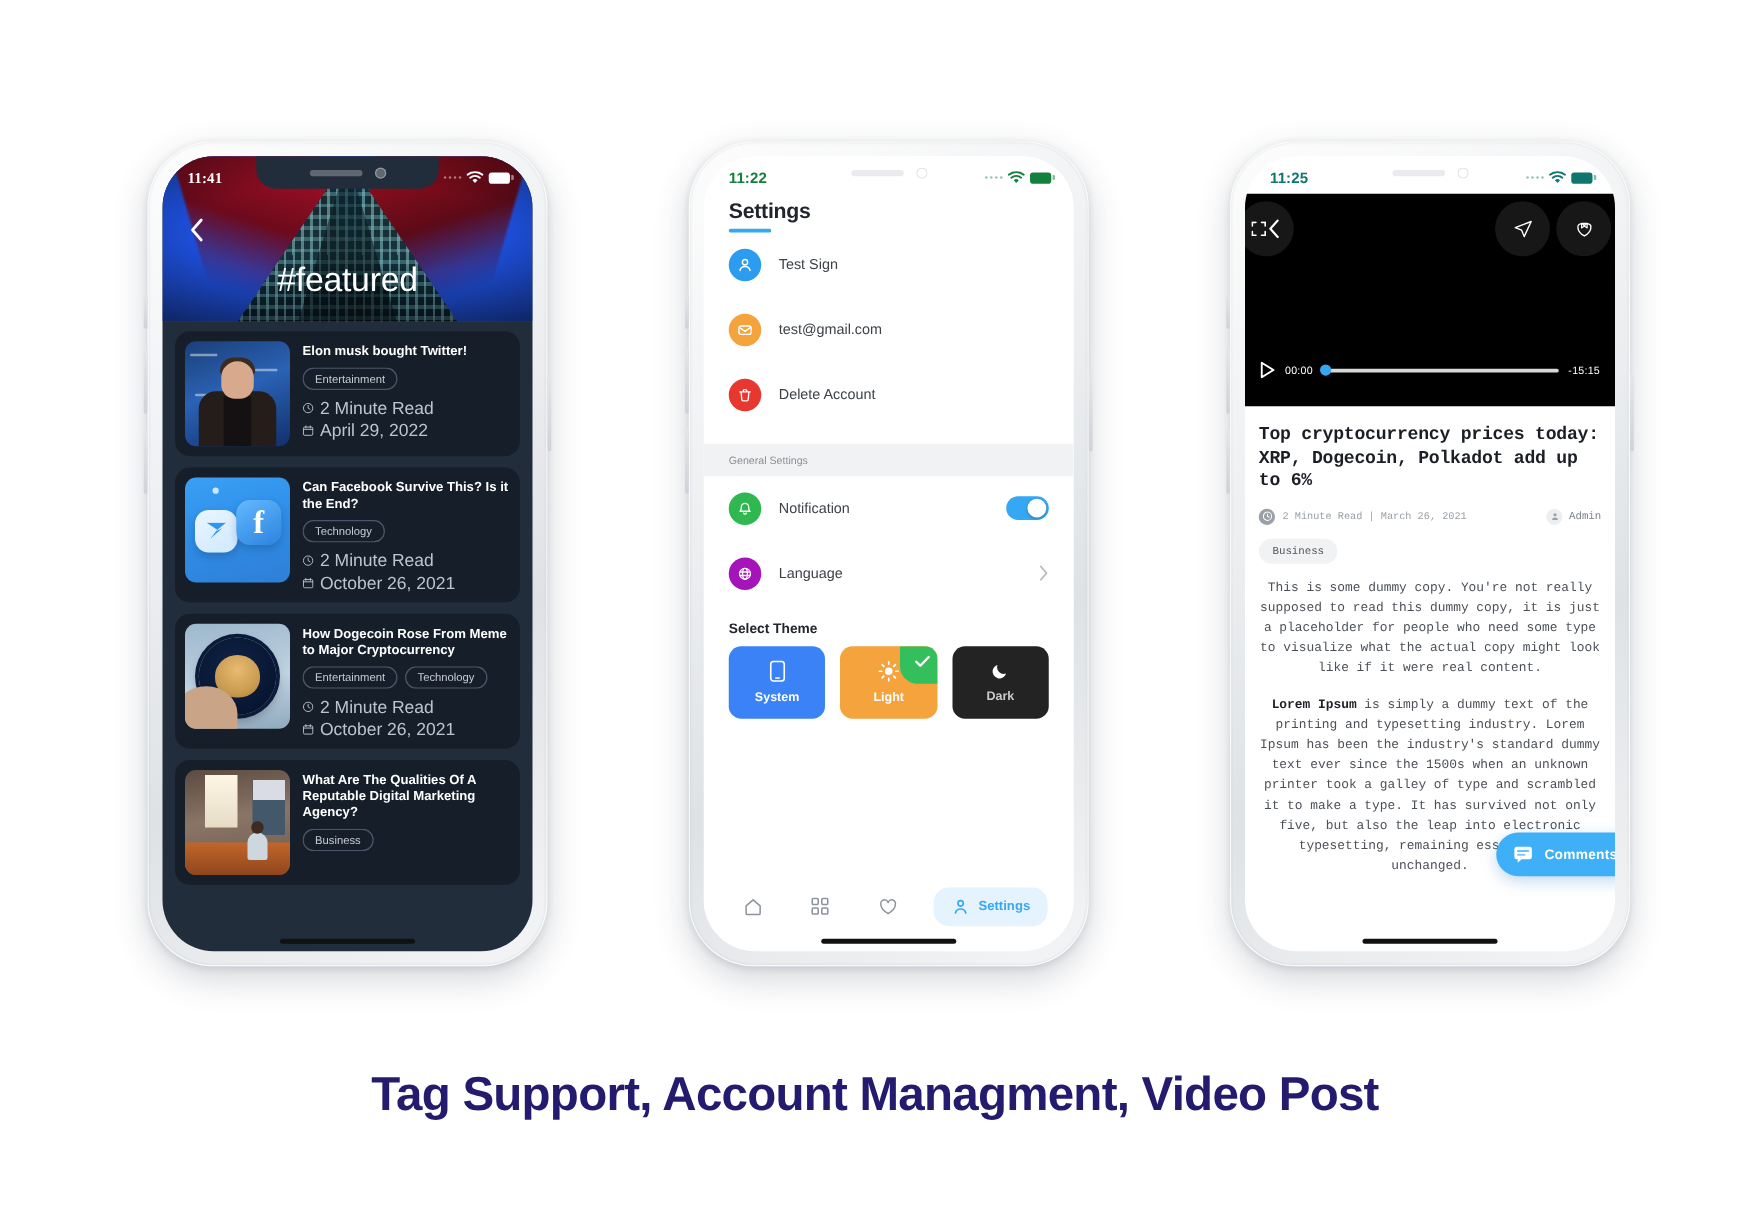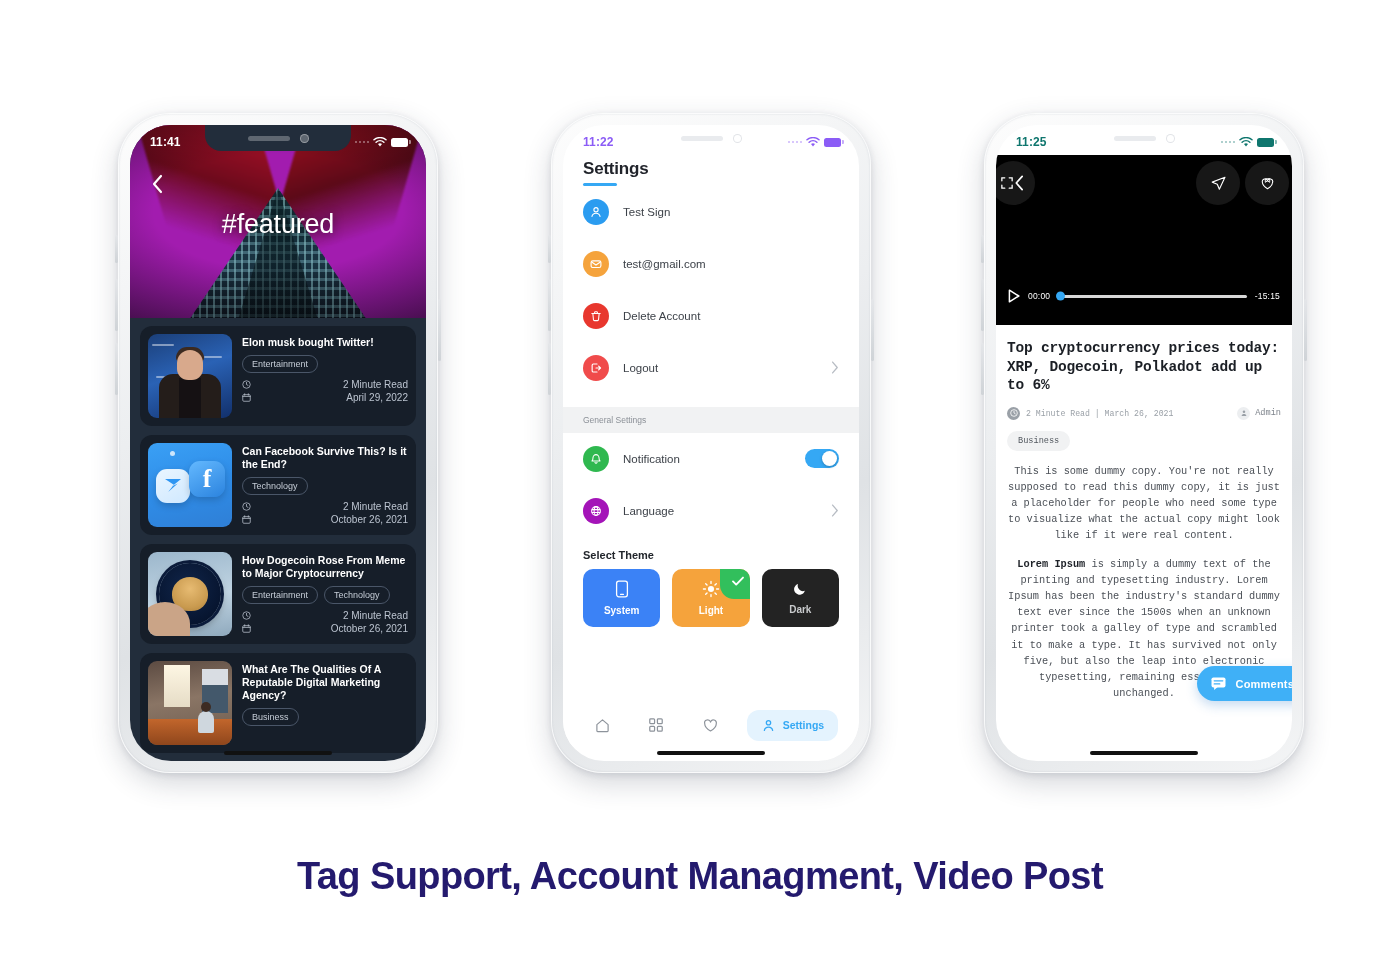--- a/index.html
+++ b/index.html
@@ -65,24 +65,24 @@
   .dots i { display:block; width:2.5px; height:2.5px; border-radius:50%; background:currentColor; opacity:.45; }
   .batt { width:17px; height:9px; border-radius:2.5px; position:relative; background:currentColor; }
   .batt::after{ content:""; position:absolute; right:-3px; top:2.5px; width:1.7px; height:4px;
                 border-radius:0 1px 1px 0; background:currentColor; opacity:.5; }
   .homebar { position:absolute; bottom:6px; left:50%; transform:translateX(-50%);
              width:108px; height:4.5px; border-radius:3px; background:#111; z-index:38; }
 
   
   #phone1 { left:118px; top:113px; }
   .p1 { background:#222d3b; color:#fff; height:100%; }
-  .p1 .statusbar { color:#fff; }
+  .p1 .statusbar { color:#fff;font-family:Liberation Serif, serif; }
   .hero {
-    position:relative; height:193px; overflow:hidden;
-    background:#a21caf;
+    position:relative; height:132px; overflow:hidden;
+    background:#1d4ed8;
   }
   .hero-art { position:absolute; inset:0; }
   .hero-art .glow-l, .hero-art .glow-r {
     position:absolute; top:-10px; width:120px; height:150px;
     background:linear-gradient(200deg, #b4122a 0%, #6d0a1c 45%, rgba(10,10,14,0) 80%);
     filter: blur(1px);
   }
   .hero-art .glow-l { left:26px; transform:skewX(16deg); }
   .hero-art .glow-r { right:22px; transform:skewX(-16deg);
     background:linear-gradient(160deg, #a5101f 0%, #5c0a18 45%, rgba(10,10,14,0) 80%); }
@@ -120,21 +120,21 @@
     padding:8px; margin-bottom:9px;
   }
   .card .thumb { width:84px; height:84px; border-radius:9px; flex:0 0 84px; overflow:hidden; position:relative; }
   .card .body { flex:1 1 auto; min-width:0; padding-top:2px; }
   .card h3 { font-size:10.5px; line-height:13px; font-weight:700; color:#fff; margin-bottom:6px; }
   .tags { display:flex; gap:6px; margin-bottom:6px; overflow:hidden; }
   .tag {
     border:1px solid #4a5668; border-radius:12px; padding:3px 9px;
     font-size:9px; color:#c5ccd6; white-space:nowrap;
   }
-  .meta { display:flex; align-items:center; gap:5px; font-size:10px; color:#bcc4d0; margin-top:2px;justify-content:space-between; }
+  .meta { display:flex; align-items:center; gap:5px; font-size:14px; color:#bcc4d0; margin-top:2px; }
   .meta svg { flex:0 0 auto; }
 
   
   .th-elon { background:linear-gradient(160deg,#1b3f79 0%, #2a62b5 45%, #12306b 100%); }
   .th-elon .streak { position:absolute; background:rgba(255,255,255,.45); height:2px; border-radius:2px; }
   .th-elon .head { position:absolute; left:50%; top:16px; transform:translateX(-50%);
      width:26px; height:30px; border-radius:14px 14px 12px 12px; background:#d8a98c; }
   .th-elon .hair { position:absolute; left:50%; top:13px; transform:translateX(-50%);
      width:28px; height:14px; border-radius:14px 14px 4px 4px; background:#3c2a20; }
   .th-elon .torso { position:absolute; left:50%; bottom:0; transform:translateX(-50%);
@@ -170,21 +170,21 @@
   .th-office .desk { position:absolute; left:0; right:0; bottom:0; height:26px;
      background:linear-gradient(180deg,#c2662c,#8f461c); }
   .th-office .person { position:absolute; right:18px; bottom:12px; width:16px; height:22px;
      border-radius:8px 8px 2px 2px; background:#cfd7de; }
   .th-office .person::before{ content:""; position:absolute; left:50%; top:-9px; transform:translateX(-50%);
      width:10px; height:10px; border-radius:50%; background:#3d2b22; }
 
   
   #phone2 { left:551px; top:113px; }
   .p2 { background:#fff; color:#1a1d22; height:100%; position:relative; }
-  .p2 .statusbar { color:#8b5cf6; }
+  .p2 .statusbar { color:#15803d; }
   .p2-header { padding:34px 20px 0 20px; }
   .p2-header h1 { font-size:17px; font-weight:700; letter-spacing:-.2px; color:#21242b; }
   .p2-header .ul { width:34px; height:2.5px; background:#35a8f4; border-radius:2px; margin-top:4px; }
   .sec-head { background:#f1f2f3; color:#8b9097; font-size:8.5px; padding:8px 20px; margin-top:13px; }
   .srow { display:flex; align-items:center; gap:14px; padding:13px 20px; }
   .srow .ic { width:26px; height:26px; border-radius:50%; flex:0 0 26px;
      display:flex; align-items:center; justify-content:center; color:#fff; }
   .srow .lb { flex:1 1 auto; font-size:11.5px; color:#3d4249; }
   .chev { color:#b7bcc3; }
   .toggle { width:34px; height:19px; border-radius:11px; background:#35a8f4; position:relative; flex:0 0 34px; }
@@ -467,31 +467,20 @@
 
       <div class="srow">
         <div class="ic" style="background:#e8372e">
           <svg width="14" height="14" viewBox="0 0 16 16">
               <path d="M4.4 5.2h7.2l-.7 7a1.2 1.2 0 01-1.2 1.1H6.3a1.2 1.2 0 01-1.2-1.1l-.7-7zM3.2 5.2h9.6M6.4 5.2V4a.9.9 0 01.9-.9h1.4a.9.9 0 01.9.9v1.2" stroke="#fff" stroke-width="1.2" fill="none" stroke-linecap="round" stroke-linejoin="round"></path>
             </svg>
         </div>
         <div class="lb">Delete Account</div>
       </div>
 
-      <div class="srow">
-        <div class="ic" style="background:#f04b4b">
-          <svg width="14" height="14" viewBox="0 0 16 16">
-              <path d="M9.2 3.4H5a1.4 1.4 0 00-1.4 1.4v6.4A1.4 1.4 0 005 12.6h4.2M8 8h5.2m0 0L11 5.9M13.2 8L11 10.1" stroke="#fff" stroke-width="1.3" fill="none" stroke-linecap="round" stroke-linejoin="round"></path>
-            </svg>
-        </div>
-        <div class="lb">Logout</div>
-        <svg class="chev" width="8" height="13" viewBox="0 0 8 14">
-            <path d="M1.4 1.2L6.4 7l-5 5.8" stroke="currentColor" stroke-width="1.4" fill="none" stroke-linecap="round" stroke-linejoin="round"></path>
-          </svg>
-      </div>
 
       <div class="sec-head">General Settings</div>
 
       <div class="srow">
         <div class="ic" style="background:#2fb84f">
           <svg width="14" height="14" viewBox="0 0 16 16">
               <path d="M8 3a3.4 3.4 0 013.4 3.4c0 3 1.2 3.9 1.2 3.9H3.4s1.2-.9 1.2-3.9A3.4 3.4 0 018 3z" stroke="#fff" stroke-width="1.2" fill="none" stroke-linejoin="round"></path>
               <path d="M6.8 12a1.3 1.3 0 002.4 0" stroke="#fff" stroke-width="1.2" fill="none" stroke-linecap="round"></path>
             </svg>
         </div>

